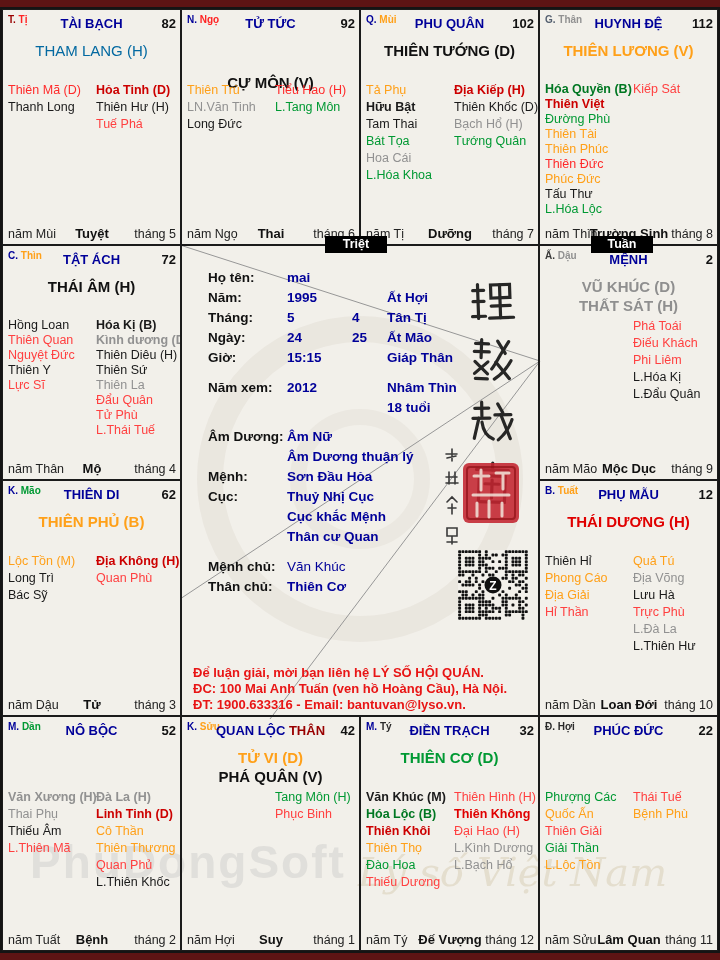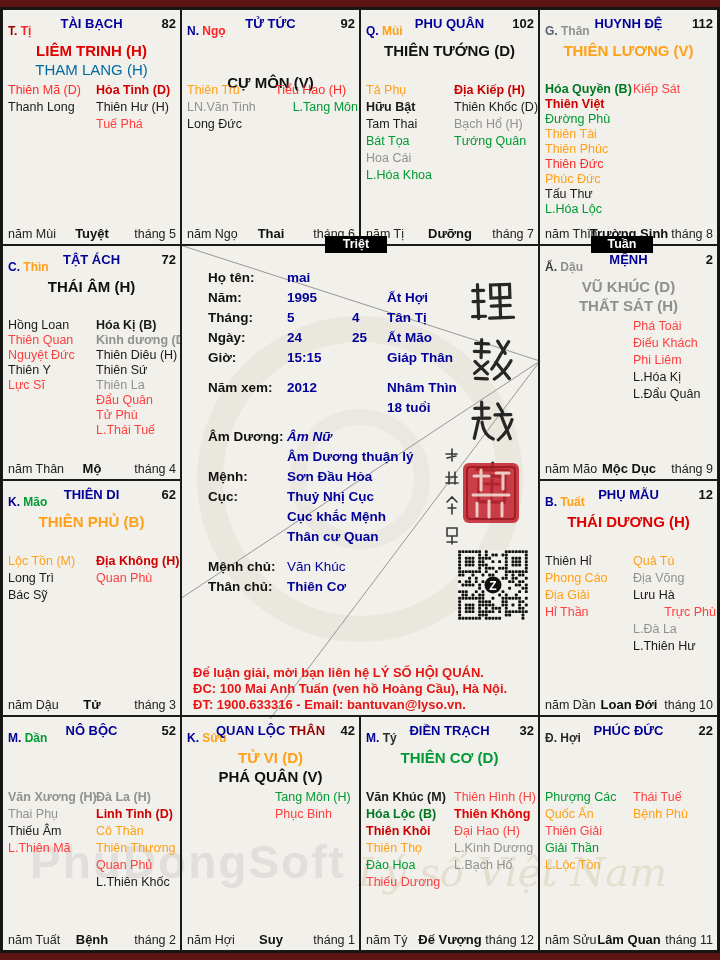--- a/index.html
+++ b/index.html
@@ -8,21 +8,21 @@
   #strip-top{top:0}
   #strip-bottom{bottom:0}
   #board{position:absolute;top:7px;left:0;width:720px;height:946px;background:#F2F0EA;border:2px solid #141414;box-sizing:border-box;
          display:grid;grid-template-columns:repeat(4,1fr);grid-template-rows:repeat(4,1fr)}
   .wm{position:absolute;z-index:1;pointer-events:none;white-space:nowrap}
   #lines{position:absolute;left:0;top:0;width:716px;height:942px;z-index:1;pointer-events:none}
   .cell{position:relative;border:1px solid #1b1b1b;box-sizing:border-box;z-index:2;overflow:hidden}
   #center-panel{grid-area:2/2/4/4;position:relative;border:1px solid #1b1b1b;box-sizing:border-box;z-index:2}
   
   .chead{position:relative;height:22px}
-  .canchi{position:absolute;left:5px;top:14px;font-size:12px;white-space:nowrap}
+  .canchi{position:absolute;left:5px;top:4px;font-size:10px;white-space:nowrap}
   .pname{position:absolute;left:0;right:0;top:6px;text-align:center;font-size:13px;white-space:nowrap}
   .pnum{position:absolute;right:4px;top:6px;font-size:13px;font-weight:bold;color:#111}
   .majors{padding-top:9px;font-size:15px;line-height:19px;font-weight:bold;text-align:center;white-space:nowrap}
   .scol{position:absolute;top:72px;font-size:12.5px;line-height:17px;white-space:nowrap}
   .scol.l{left:5px;width:88px}
   .scol.r{left:93px;right:1px}
   .scol.tight{line-height:15px}
   .cfoot{position:absolute;left:5px;right:4px;bottom:3px;font-size:12.5px;height:16px;color:#222}
   .fnam{position:absolute;left:0;bottom:0}
   .fstage{position:absolute;left:0;right:0;text-align:center;bottom:0;font-size:13px;font-weight:bold;color:#111}
@@ -59,21 +59,20 @@
     <path d="M178 236 L538 352 L178 590 M538 352 L268 710" fill="none" stroke="#979797" stroke-width="1"></path>
   </svg>
 
   <div class="cell" style="grid-area:1/1">
       <div class="chead">
         <span class="canchi"><span style="color: rgb(153, 0, 0); font-weight: bold;">T. </span><span style="color: rgb(255, 34, 34); font-weight: bold;">Tị</span></span>
         <div class="pname"><span style="color: rgb(0, 0, 153); font-weight: bold;">TÀI BẠCH</span></div>
         <span class="pnum">82</span>
       </div>
       <div class="majors">
-        <div style="color: rgb(224, 0, 0); font-weight: bold;">LIÊM TRINH (H)</div>
         <div style="color: #0369a1; font-weight: normal;">THAM LANG (H)</div>
       </div>
       <div class="scol l">
         <div style="color: rgb(255, 42, 42);">Thiên Mã (D)</div>
         <div style="color: rgb(26, 26, 26);">Thanh Long</div>
       </div>
       <div class="scol r">
         <div style="color: rgb(204, 0, 0); font-weight: bold;">Hỏa Tinh (D)</div>
         <div style="color: rgb(26, 26, 26);">Thiên Hư (H)</div>
         <div style="color: rgb(255, 64, 64);">Tuế Phá</div>
@@ -93,21 +92,21 @@
       <div class="majors">
         <div style="color: rgb(17, 17, 17); font-weight: bold; margin-top: 32px;">CỰ MÔN (V)</div>
       </div>
       <div class="scol l">
         <div style="color: rgb(255, 160, 25);">Thiên Trù</div>
         <div style="color: rgb(145, 145, 145);">LN.Văn Tinh</div>
         <div style="color: rgb(26, 26, 26);">Long Đức</div>
       </div>
       <div class="scol r">
         <div style="color: rgb(255, 42, 42);">Tiểu Hao (H)</div>
-        <div style="color: rgb(0, 153, 51); text-align: right;">L.Tang Môn</div>
+        <div style="color: rgb(0, 153, 51);">L.Tang Môn</div>
       </div>
       <div class="cfoot">
         <span class="fnam">năm Ngọ</span>
         <span class="fstage">Thai</span>
         <span class="fmonth">tháng 6</span>
       </div>
     </div>
   <div class="cell" style="grid-area:1/3">
       <div class="chead">
         <span class="canchi"><span style="color: rgb(0, 0, 153); font-weight: bold;">Q. </span><span style="color: rgb(255, 160, 25); font-weight: bold;">Mùi</span></span>
@@ -258,21 +257,21 @@
       <div class="scol l">
         <div style="color: rgb(26, 26, 26);">Thiên Hỉ</div>
         <div style="color: rgb(255, 160, 25);">Phong Cáo</div>
         <div style="color: rgb(255, 160, 25);">Địa Giải</div>
         <div style="color: rgb(255, 64, 64);">Hỉ Thần</div>
       </div>
       <div class="scol r">
         <div style="color: rgb(255, 160, 25);">Quả Tú</div>
         <div style="color: rgb(145, 145, 145);">Địa Võng</div>
         <div style="color: rgb(26, 26, 26);">Lưu Hà</div>
-        <div style="color: rgb(255, 64, 64); text-align: right;">Trực Phù</div>
+        <div style="color: rgb(255, 64, 64);">Trực Phù</div>
         <div style="color: rgb(145, 145, 145);">L.Đà La</div>
         <div style="color: rgb(26, 26, 26);">L.Thiên Hư</div>
       </div>
       <div class="cfoot">
         <span class="fnam">năm Dần</span>
         <span class="fstage">Loan Đới</span>
         <span class="fmonth">tháng 10</span>
       </div>
     </div>
   <div class="cell" style="grid-area:4/1">
@@ -408,21 +407,21 @@
         <div class="crow" style="top: 134px;">
           <span class="clab">Năm xem:</span>
           <span class="cv1" style="color: rgb(0, 0, 153); font-weight: bold;">2012</span>
           <span class="cv3" style="color: rgb(0, 0, 153); font-weight: bold;">Nhâm Thìn</span>
         </div>
         <div class="crow" style="top: 154px;">
           <span class="cv3" style="color: rgb(0, 0, 153); font-weight: bold;">18 tuổi</span>
         </div>
         <div class="crow" style="top: 183px;">
           <span class="clab">Âm Dương:</span>
-          <span class="cv1" style="color: rgb(0, 0, 153); font-weight: bold; font-style: italic;">Âm Nữ</span>
+          <span class="cv1" style="color: rgb(0, 0, 153); font-weight: bold;">Âm Nữ</span>
         </div>
         <div class="crow" style="top: 203px;">
           <span class="cv1" style="color: rgb(0, 0, 153); font-weight: bold;">Âm Dương thuận lý</span>
         </div>
         <div class="crow" style="top: 243px;">
           <span class="clab">Cục:</span>
           <span class="cv1" style="color: rgb(0, 0, 153); font-weight: bold;">Thuỷ Nhị Cục</span>
         </div>
         <div class="crow" style="top: 223px;">
           <span class="clab">Mệnh:</span>

